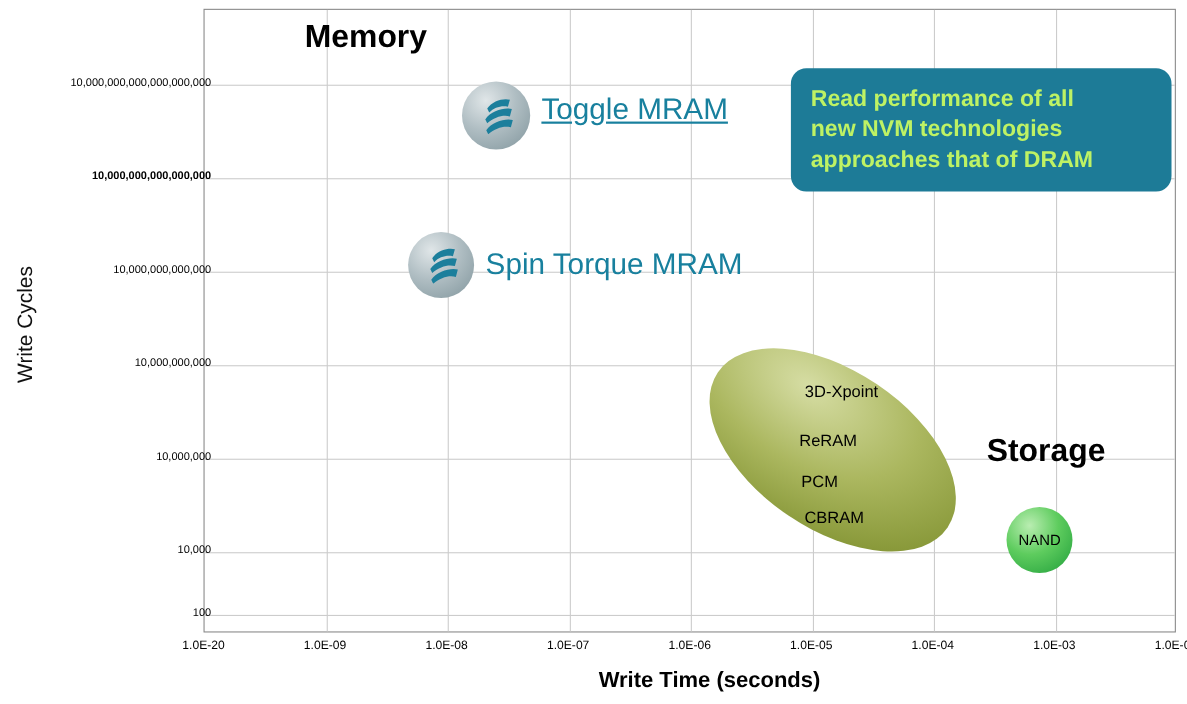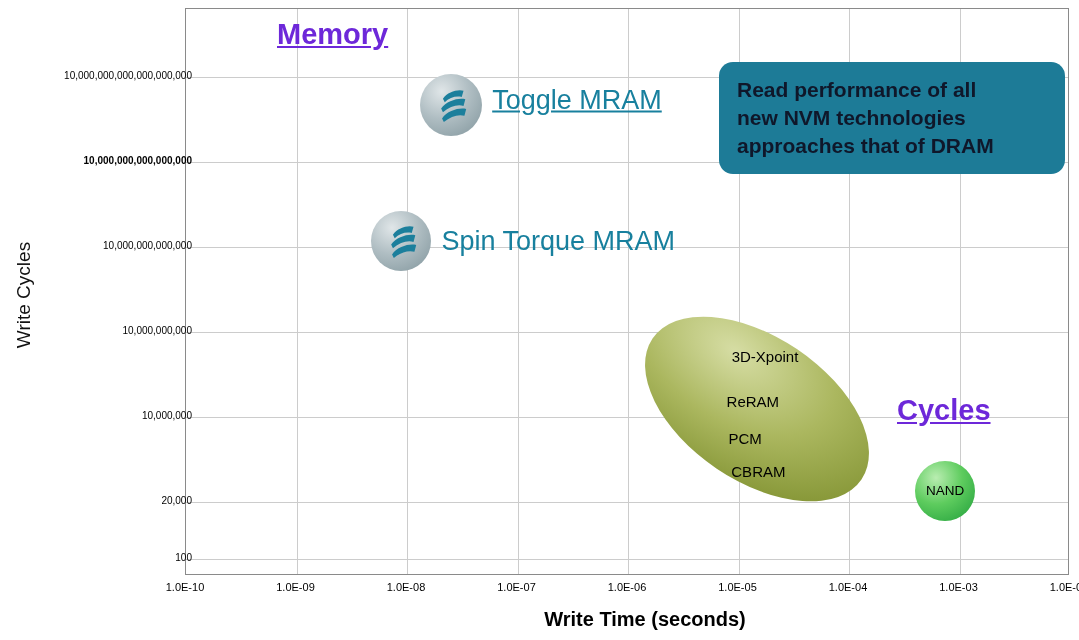--- a/index.html
+++ b/index.html
@@ -82,35 +82,34 @@
   .group-item {
     position: absolute;
     transform: translate(-50%,-50%);
     font-size: 15px; color: #000;
     white-space: nowrap;
     z-index: 2;
   }
 
   .region-label {
     position: absolute;
-    font-size: 29px; font-weight: bold; color: #6d28d9;
+    font-size: 29px; font-weight: bold; color: #000000;
     z-index: 5;
     white-space: nowrap;
-    text-decoration: underline;
   }
   #memory-label  { left: 277px; top: 18px; }
   #storage-label { left: 897px; top: 394px; }
 
   #annotation-box {
     position: absolute;
     left: 719px; top: 62px; width: 346px;
     padding: 14px 18px;
     background: #1d7b97;
     border-radius: 14px;
-    color: #0f172a;
+    color: #bef264;
     font-size: 21px; font-weight: bold;
     line-height: 1.34;
     white-space: pre-line;
     z-index: 6;
   }
 
   .logo-svg { width: 36px; height: 34px; display: block; }
 </style>
 </head>
 <body>
@@ -154,34 +153,34 @@
       <div class="outside-label" style="left: 255.475px; top: 232.47px;">Spin Torque MRAM</div>
       <div class="bubble green" style="left: 729.135px; top: 451.95px; height: 60px; width: 60px;">
         <span class="bubble-label">NAND</span>
       </div>
     </div>
 
   <div class="y-axis-title">Write Cycles</div>
   <div class="x-axis-title">Write Time (seconds)</div>
 
   <div class="region-label" id="memory-label">Memory</div>
-  <div class="region-label" id="storage-label">Cycles</div>
+  <div class="region-label" id="storage-label">Storage</div>
 
   <div id="annotation-box">Read performance of all
 new NVM technologies
 approaches that of DRAM</div>
-<div class="x-tick" style="left: 185px;">1.0E-10</div>
+<div class="x-tick" style="left: 185px;">1.0E-20</div>
     <div class="x-tick" style="left: 295.5px;">1.0E-09</div>
     <div class="x-tick" style="left: 406px;">1.0E-08</div>
     <div class="x-tick" style="left: 516.5px;">1.0E-07</div>
     <div class="x-tick" style="left: 627px;">1.0E-06</div>
     <div class="x-tick" style="left: 737.5px;">1.0E-05</div>
     <div class="x-tick" style="left: 848px;">1.0E-04</div>
     <div class="x-tick" style="left: 958.5px;">1.0E-03</div>
     <div class="x-tick" style="left: 1069px;">1.0E-02</div>
     <div class="y-tick" style="top: 70.04px;">10,000,000,000,000,000,000</div>
     <div class="y-tick" style="top: 155.09px; font-weight: bold;">10,000,000,000,000,000</div>
     <div class="y-tick" style="top: 240.14px; padding-left: 14px;">10,000,000,000,000</div>
     <div class="y-tick" style="top: 325.19px;">10,000,000,000</div>
     <div class="y-tick" style="top: 410.24px;">10,000,000</div>
-    <div class="y-tick" style="top: 495.29px;">20,000</div>
+    <div class="y-tick" style="top: 495.29px;">10,000</div>
     <div class="y-tick" style="top: 551.99px;">100</div>
   </div>
 
 </body></html>

